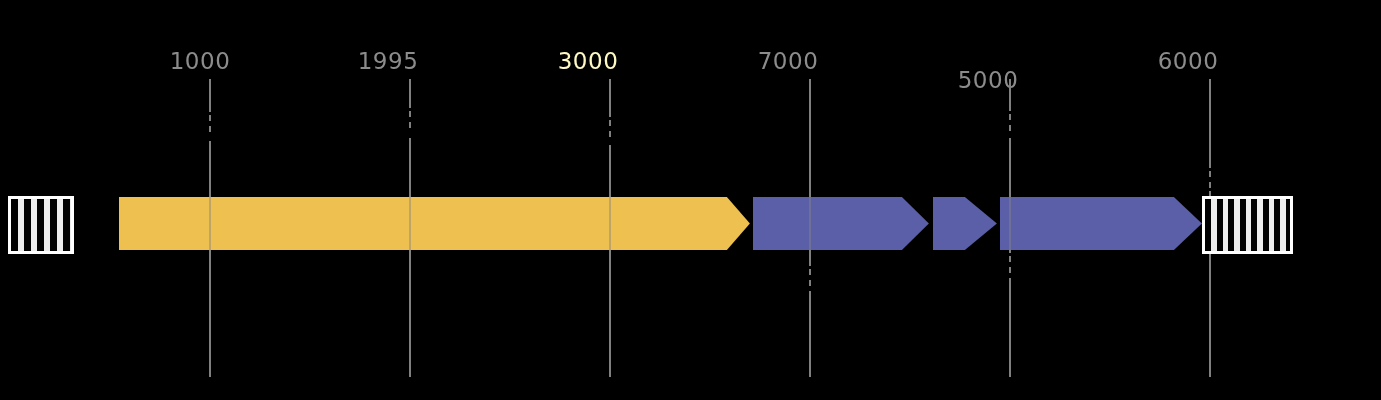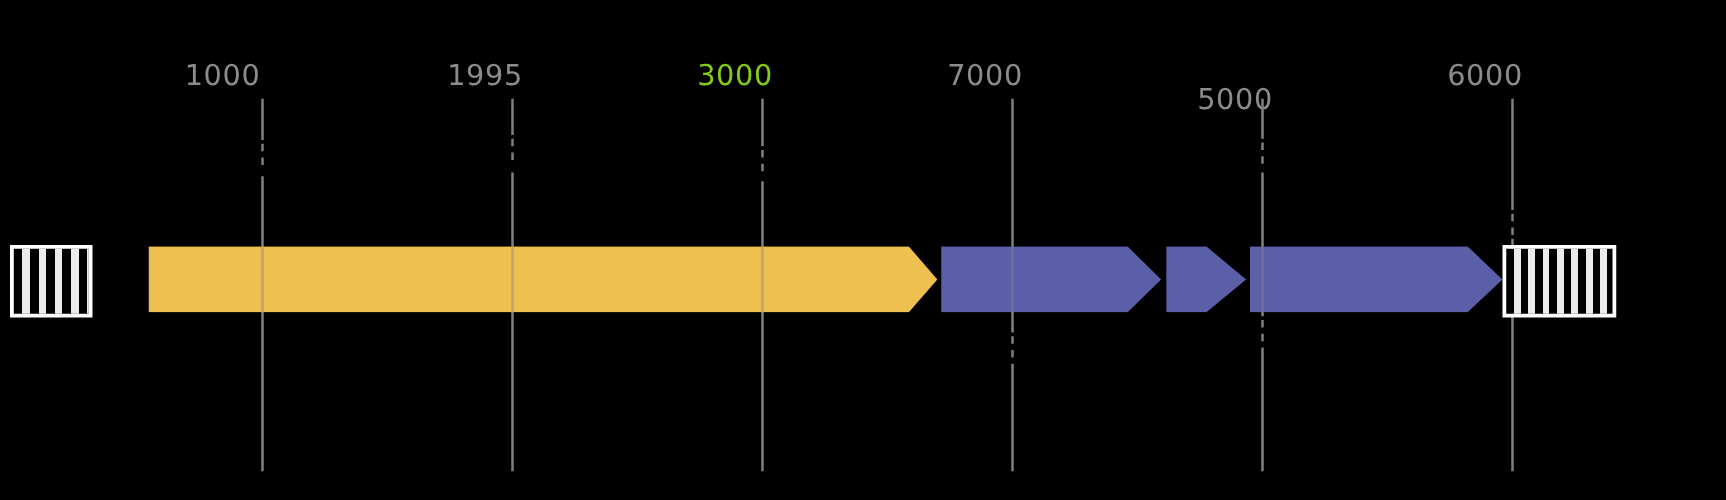--- a/index.html
+++ b/index.html
@@ -46,23 +46,23 @@
     box-sizing:border-box;
     border:3px solid #ffffff;
     z-index:4;
   }
 </style>
 </head>
 <body>
 
 <div class="stage">
   <div id="axis">
-      <div class="ticklabel" style="left: 178px; color: rgb(140, 140, 140);">1000</div>
+      <div class="ticklabel" style="left: 200px; color: rgb(140, 140, 140);">1000</div>
       <div class="ticklabel" style="left: 388px; color: rgb(140, 140, 140);">1995</div>
-      <div class="ticklabel" style="left: 588px; color: #84cc16;">3000</div>
+      <div class="ticklabel" style="left: 588px; color: #fef9c3;">3000</div>
       <div class="ticklabel" style="left: 788px; color: rgb(140, 140, 140);">7000</div>
       <div class="ticklabel" style="left: 988px; color: rgb(140, 140, 140); margin-top: 19px;">5000</div>
       <div class="ticklabel" style="left: 1188px; color: rgb(140, 140, 140);">6000</div>
     </div>
   <div id="grid">
       <div class="gridseg" style="left: 208.5px; top: 79px; height: 33px; background: rgb(128, 128, 128);"></div>
       <div class="gridseg" style="left: 208.5px; top: 115px; height: 6px; background: rgb(128, 128, 128);"></div>
       <div class="gridseg" style="left: 208.5px; top: 126px; height: 6px; background: rgb(128, 128, 128);"></div>
       <div class="gridseg" style="left: 208.5px; top: 141px; height: 236px; background: rgb(128, 128, 128);"></div>
       <div class="gridseg" style="left: 408.5px; top: 79px; height: 29px; background: rgb(128, 128, 128);"></div>

